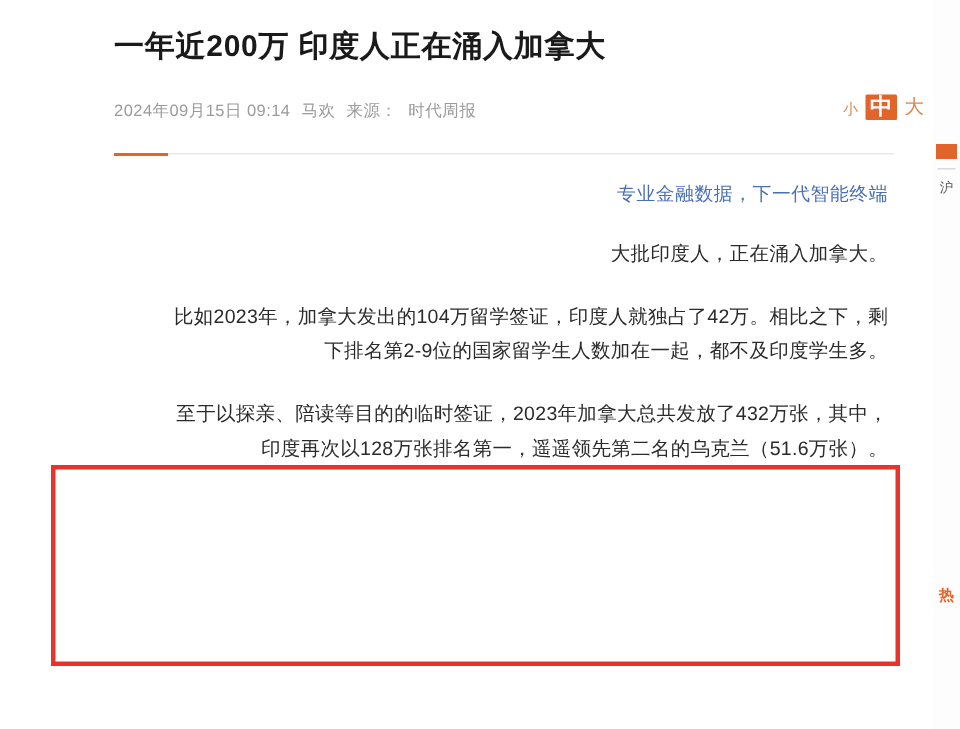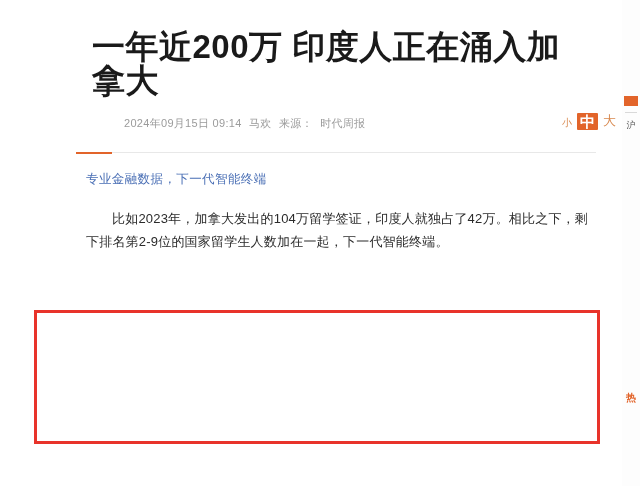--- a/index.html
+++ b/index.html
@@ -34,35 +34,34 @@
     width: 18px; height: 486px;
     background: #fdfdfd;
   }
   .article {
     position: absolute;
     left: 72px; top: 0;
     width: 550px;
     height: 486px;
   }
   .headline {
-    margin: 16px;
+    margin: 0;
     padding: 14px 30px 0 4px;
-    font-size: 33px;
+    font-size: 20px;
     line-height: 34px;
     font-weight: bold;
     letter-spacing: 0.5px;
     color: #1a1a1a;
     font-family: "Liberation Sans", sans-serif;
   }
   .meta-row {
     position: relative;
     margin-top: 18px;
     padding: 0 4px;
     height: 22px;
-    margin-left: 48px;
   }
   .meta {
     font-size: 11px;
     color: #9b9b9b;
     letter-spacing: 0.3px;
   }
   .meta span { margin-right: 4px; }
   .fontsize-ctrl {
     position: absolute;
     right: 6px;
@@ -93,20 +92,21 @@
     position: absolute;
     left: 4px;
     width: 36px;
     height: 2px;
     background: #e2642a;
     margin-top: -1px;
   }
 
   .body {
     padding: 0 30px 0 14px;
+    text-align: right;
   }
   .ad-link {
     margin-top: 18px;
     font-size: 12.5px;
     color: #4a6fb5;
     letter-spacing: 0.4px;
   }
   p.para {
     margin: 0;
     padding-top: 19px;
@@ -183,21 +183,23 @@
         <span class="fs-large">大</span>
       </div>
     </div>
 
     <div class="divider"></div>
     <div class="divider-accent"></div>
 
     <div class="body">
       <div class="ad-link">专业金融数据，下一代智能终端</div>
 
-      <p class="para">比如2023年，加拿大发出的104万留学签证，印度人就独占了42万。相比之下，剩下排名第2-9位的国家留学生人数加在一起，下一代智能终端。</p>
+      <p class="para">大批印度人，正在涌入加拿大。</p>
+      <p class="para">比如2023年，加拿大发出的104万留学签证，印度人就独占了42万。相比之下，剩下排名第2-9位的国家留学生人数加在一起，都不及印度学生多。</p>
+      <p class="para">至于以探亲、陪读等目的的临时签证，2023年加拿大总共发放了432万张，其中，印度再次以128万张排名第一，遥遥领先第二名的乌克兰（51.6万张）。</p>
     </div>
   </div>
 
   <div class="right-gutter"></div>
 
   <div class="rail">
     <div class="rail-block"></div>
     <div class="rail-line"></div>
     <span class="rail-char">沪</span>
     <div class="rail-hot">热</div>

